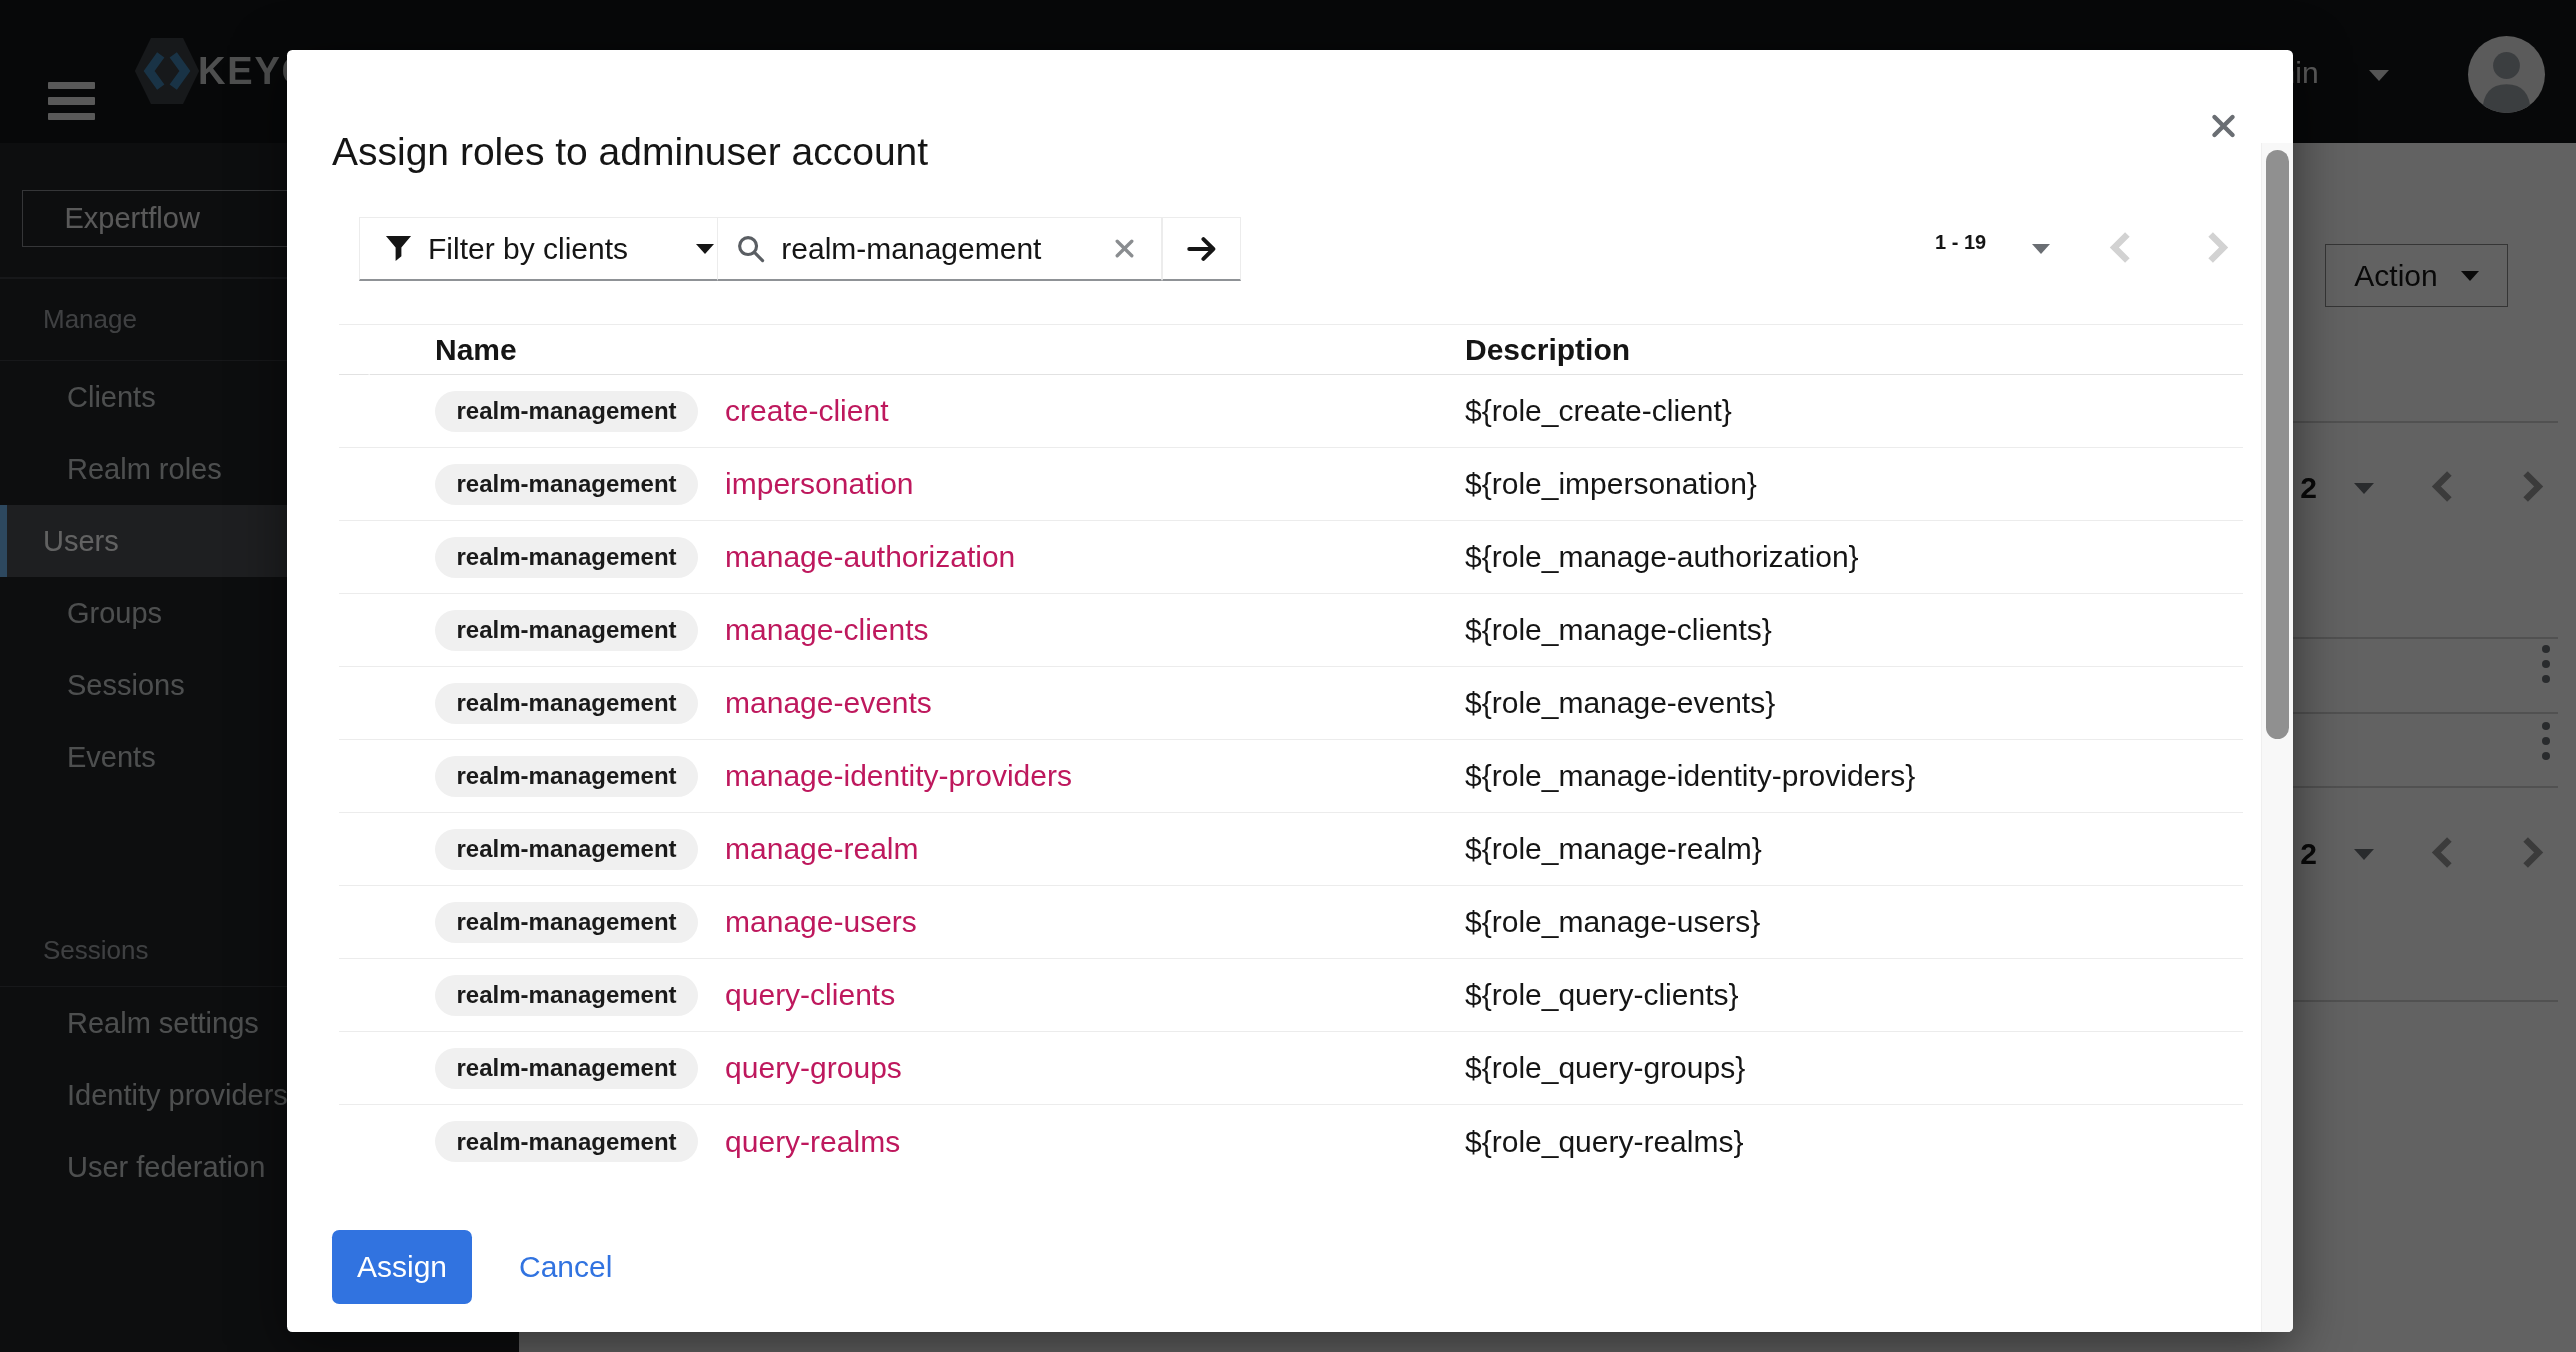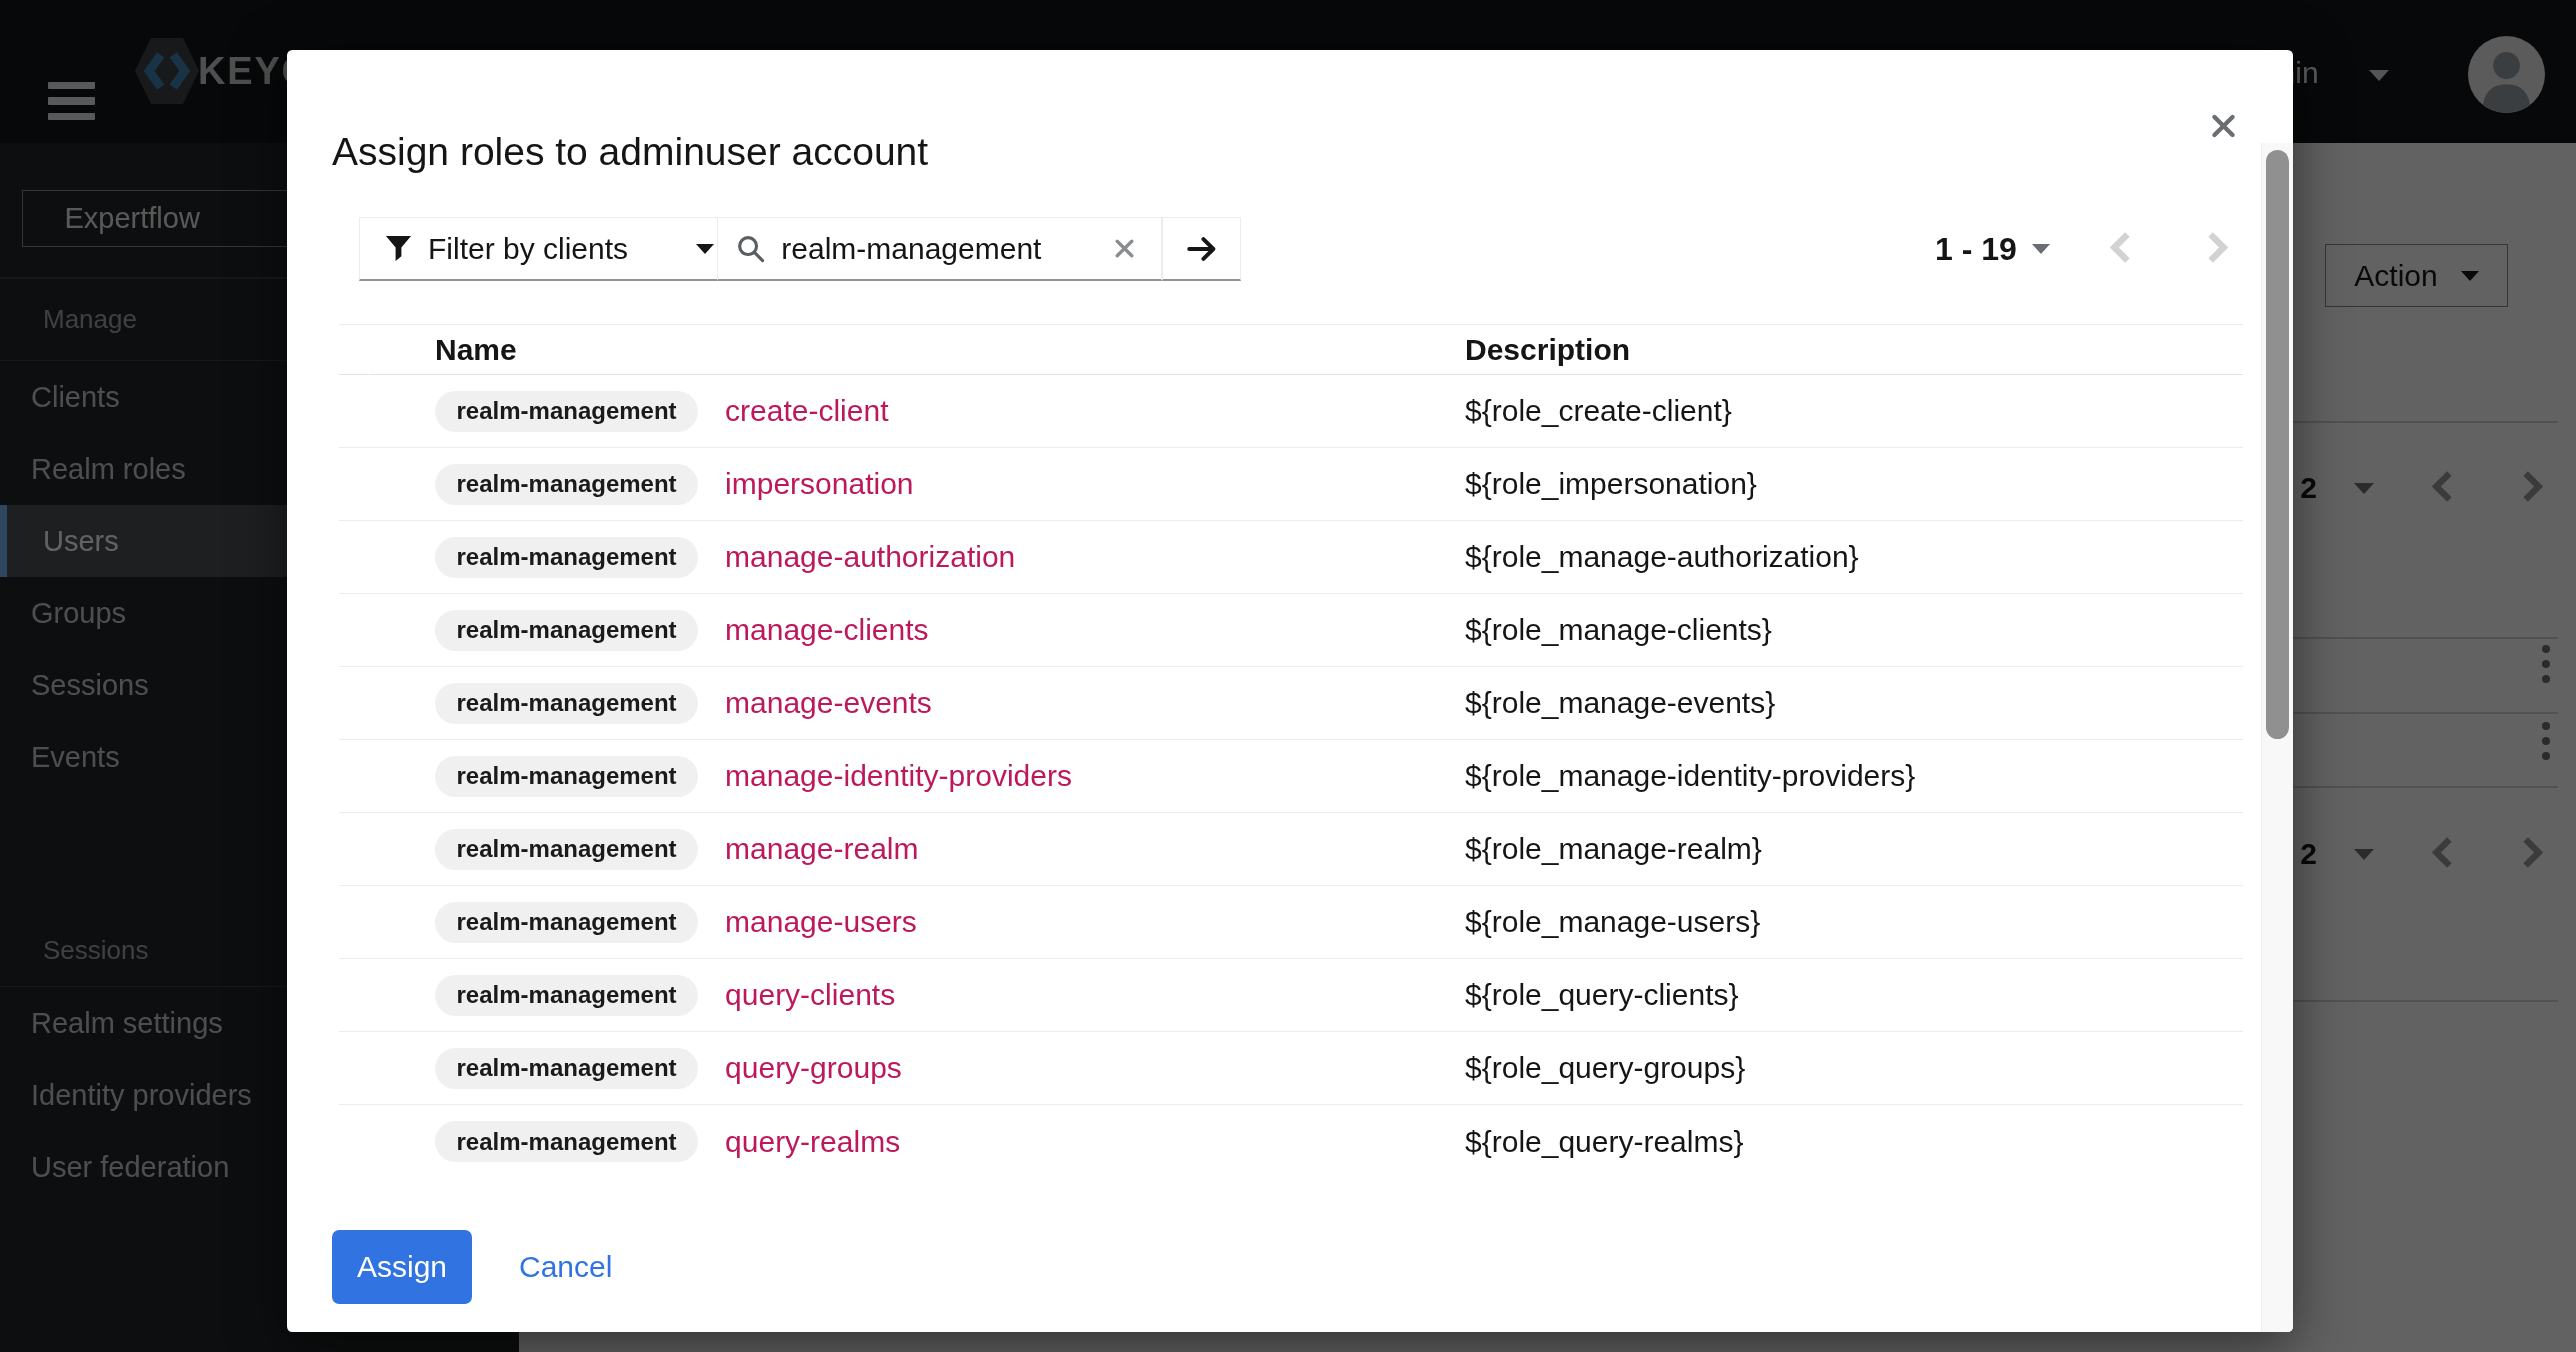--- a/index.html
+++ b/index.html
@@ -28,21 +28,21 @@
 
   
   .sidebar{position:absolute;left:0;top:143px;width:519px;bottom:0;background:#212427;}
   .realm-box{position:absolute;left:21.5px;top:47px;width:477px;height:57px;
              border:1.8px solid #8a8d90;box-sizing:border-box;display:flex;align-items:center;
              padding-left:42px;font-size:29px;color:#e8e8e8;cursor:pointer;}
   .nav-divider{position:absolute;left:0;right:0;height:1.8px;background:#3a3e42;}
   .nav-sec{position:absolute;left:0;right:0;}
   .nav-sec-label{height:82px;display:flex;align-items:center;padding-left:43px;
                  font-size:26px;color:#a3a7ab;border-bottom:1.8px solid #3a3e42;box-sizing:border-box;}
-  .nav-item{height:72px;display:flex;align-items:center;padding-left:31px;font-size:29px;
+  .nav-item{height:72px;display:flex;align-items:center;padding-left:67px;font-size:29px;
             color:#c9ccce;cursor:pointer;box-sizing:border-box;}
   .nav-item.selected{background:#4c5056;border-left:7.2px solid #73bcf7;padding-left:36px;color:#ffffff;}
 
   
   .content{position:absolute;left:519px;top:143px;right:0;bottom:0;background:#ffffff;}
   .bg-line{position:absolute;left:36px;right:18px;height:1.8px;background:#d2d2d2;}
   .action-btn{position:absolute;left:1806px;top:101px;width:183px;height:63px;box-sizing:border-box;
               border:1.8px solid #8a8a8a;display:flex;align-items:center;justify-content:center;
               gap:23px;font-size:30px;color:#151515;cursor:pointer;background:#fff;}
   .action-btn .caret{border-left-width:9px;border-right-width:9px;border-top-width:10.7px;color:#151515;}
@@ -70,21 +70,21 @@
   .filter-select{left:72px;width:381px;cursor:pointer;padding:16px 25px;justify-content:space-between;}
   .filter-select .lbl{font-size:30px;color:#151515;margin:0 18px 0 16px;flex:1;}
   .filter-select .caret{border-left-width:9px;border-right-width:9px;border-top-width:10.7px;color:#151515;}
   .search-box{left:430px;width:445px;padding:0 18px;}
   .search-box input{border:none;outline:none;font-size:30px;color:#151515;width:269px;margin-left:14.3px;
                     font-family:"Liberation Sans",sans-serif;background:transparent;}
   .clear-x{margin-left:auto;color:#8a8d90;background:none;border:none;cursor:pointer;display:flex;}
   .go-btn{left:875px;width:79px;justify-content:center;cursor:pointer;color:#151515;}
 
   .m-pager{position:absolute;top:167px;left:1612px;width:358px;height:64px;}
-  .m-pager .rng{position:absolute;left:36px;top:14.3px;font-size:32px;font-weight:600;color:#151515;text-align:right;}
+  .m-pager .rng{position:absolute;left:36px;top:14.3px;font-size:20px;font-weight:600;color:#151515;text-align:right;}
   .m-pager .caret{position:absolute;left:133px;top:27px;color:#6a6e73;border-left-width:9px;
                   border-right-width:9px;border-top-width:10.7px;}
   .m-pager .chev{position:absolute;top:10.7px;width:39px;height:39px;color:#d2d2d2;cursor:pointer;}
   .m-pager .chev.l{left:204px}.m-pager .chev.r{left:297px}
 
   .m-table{position:absolute;left:52px;right:50px;top:274px;}
   .thead{display:grid;grid-template-columns:81px 1045px auto;align-items:center;height:51px;
          border-top:1.8px solid #ececec;border-bottom:1.8px solid #e2e2e2;box-sizing:border-box;}
   .trow{display:grid;grid-template-columns:81px 1045px auto;align-items:center;height:73px;
         border-bottom:1.8px solid #ececec;box-sizing:border-box;}

